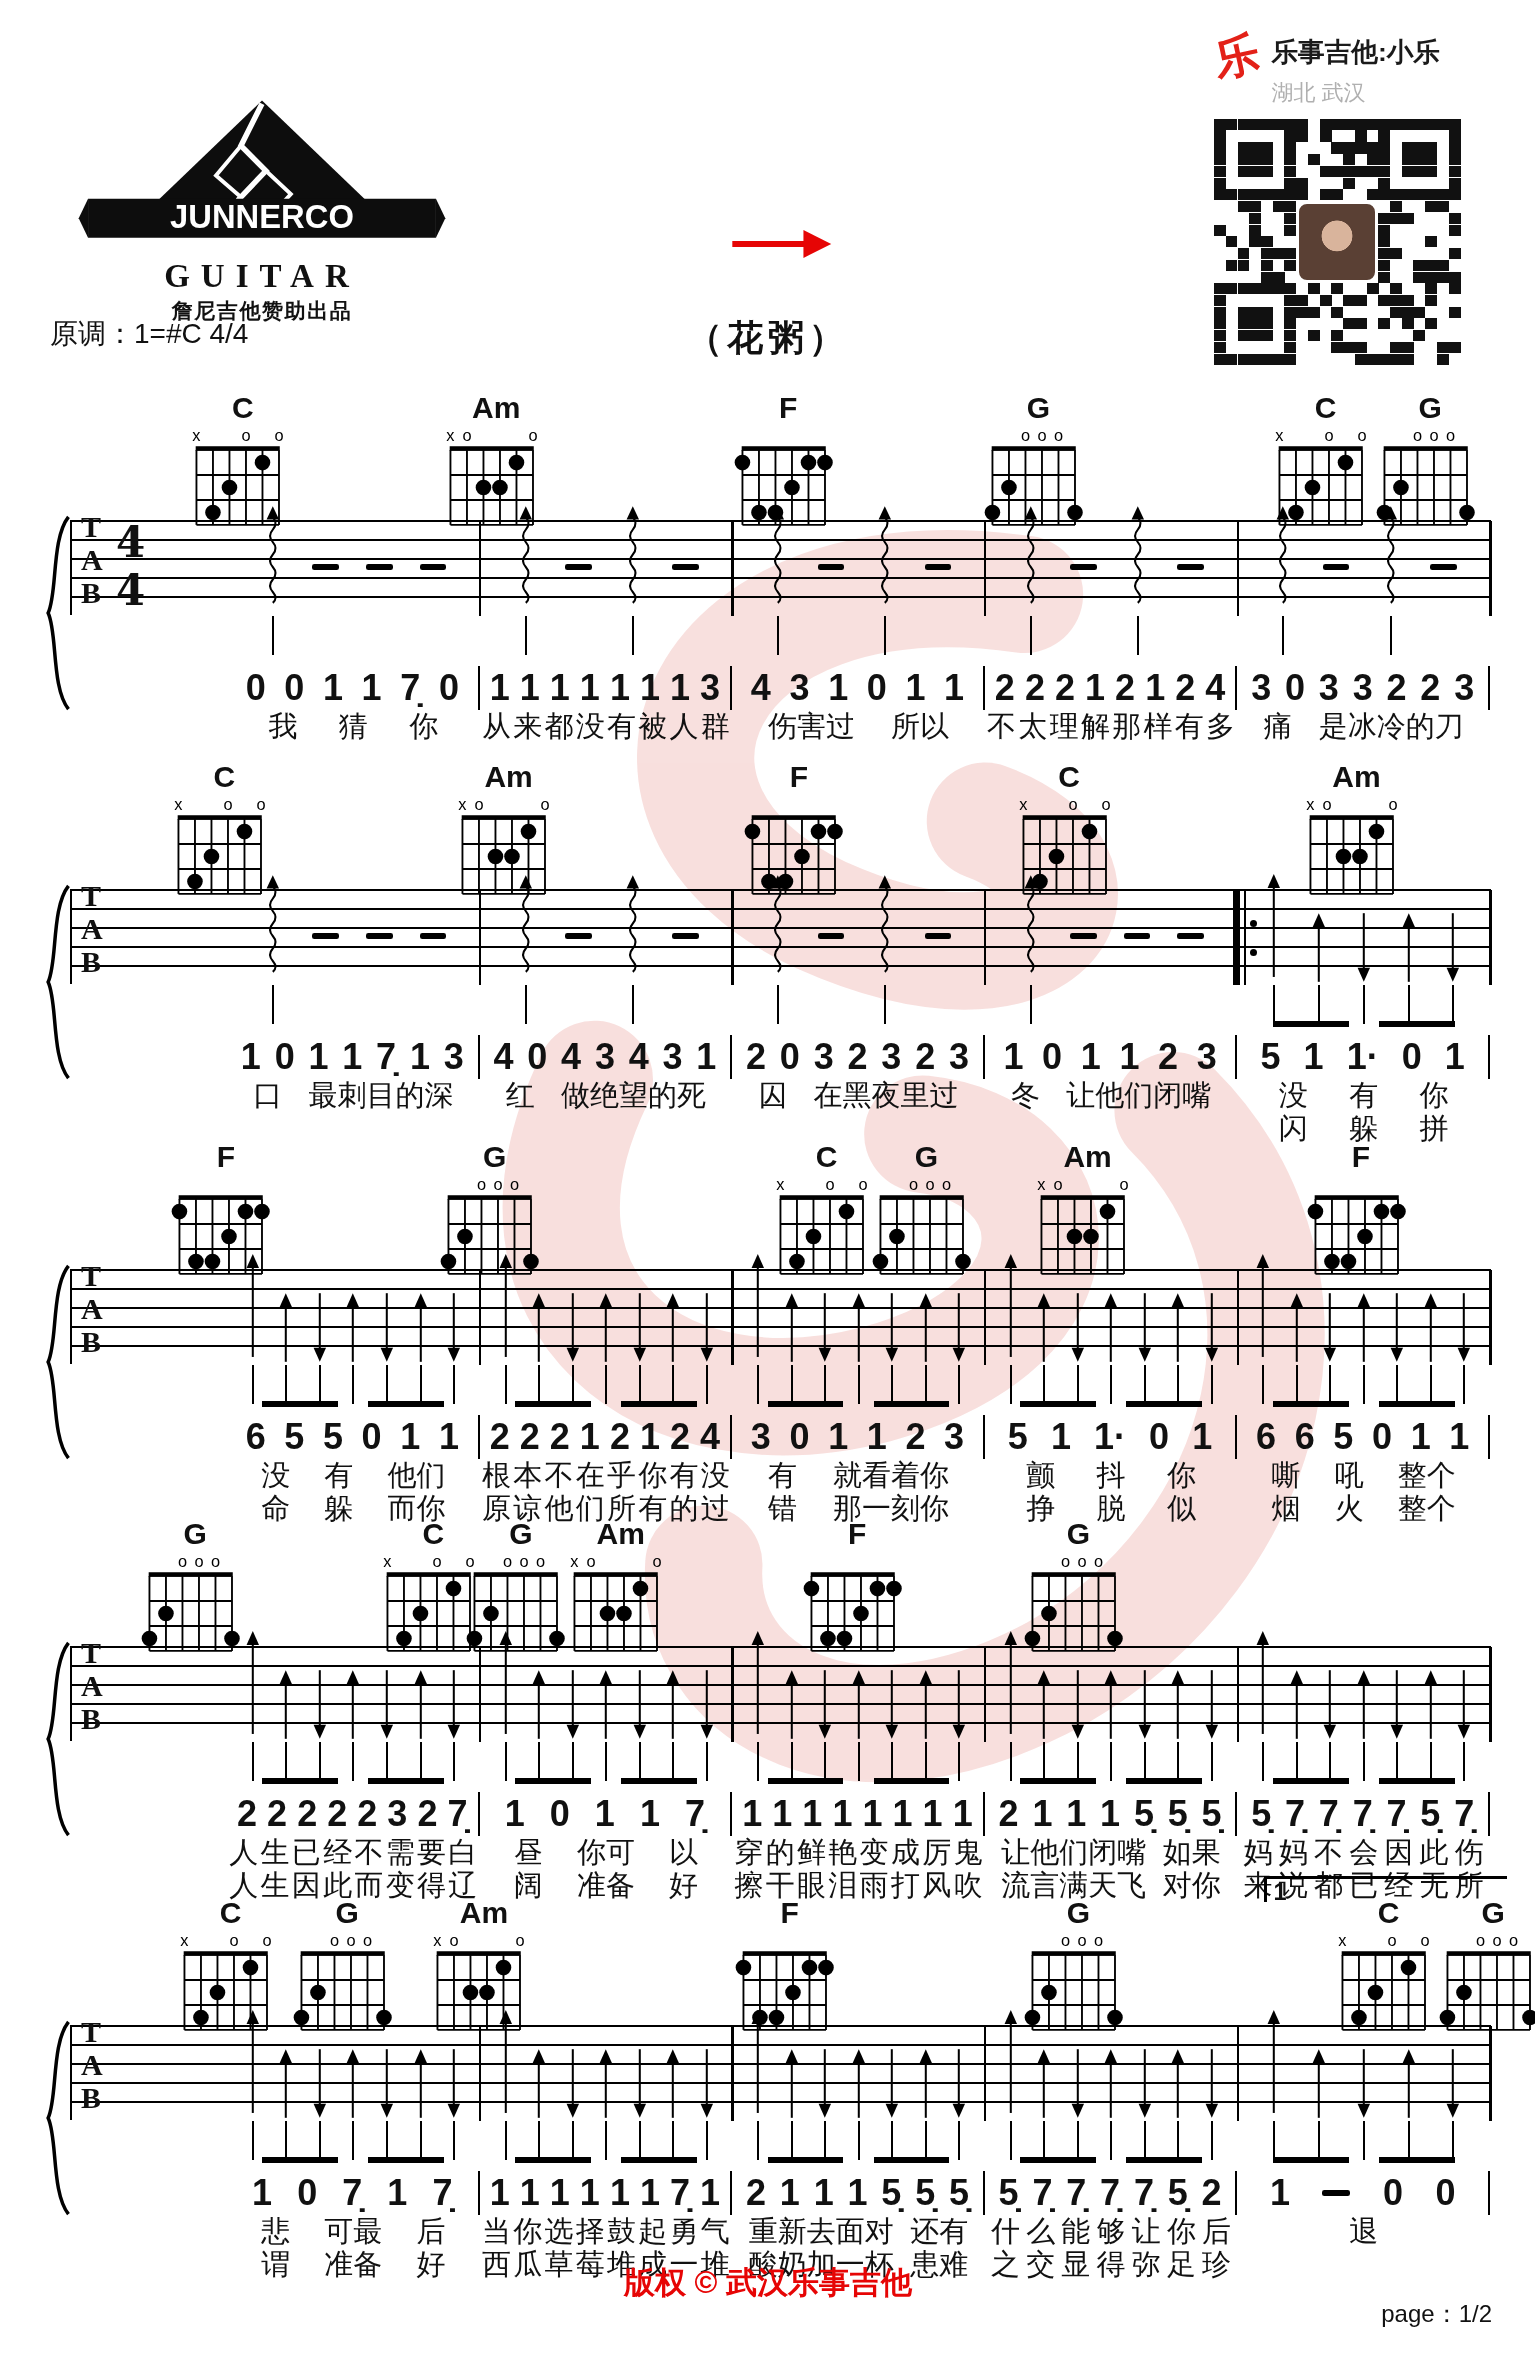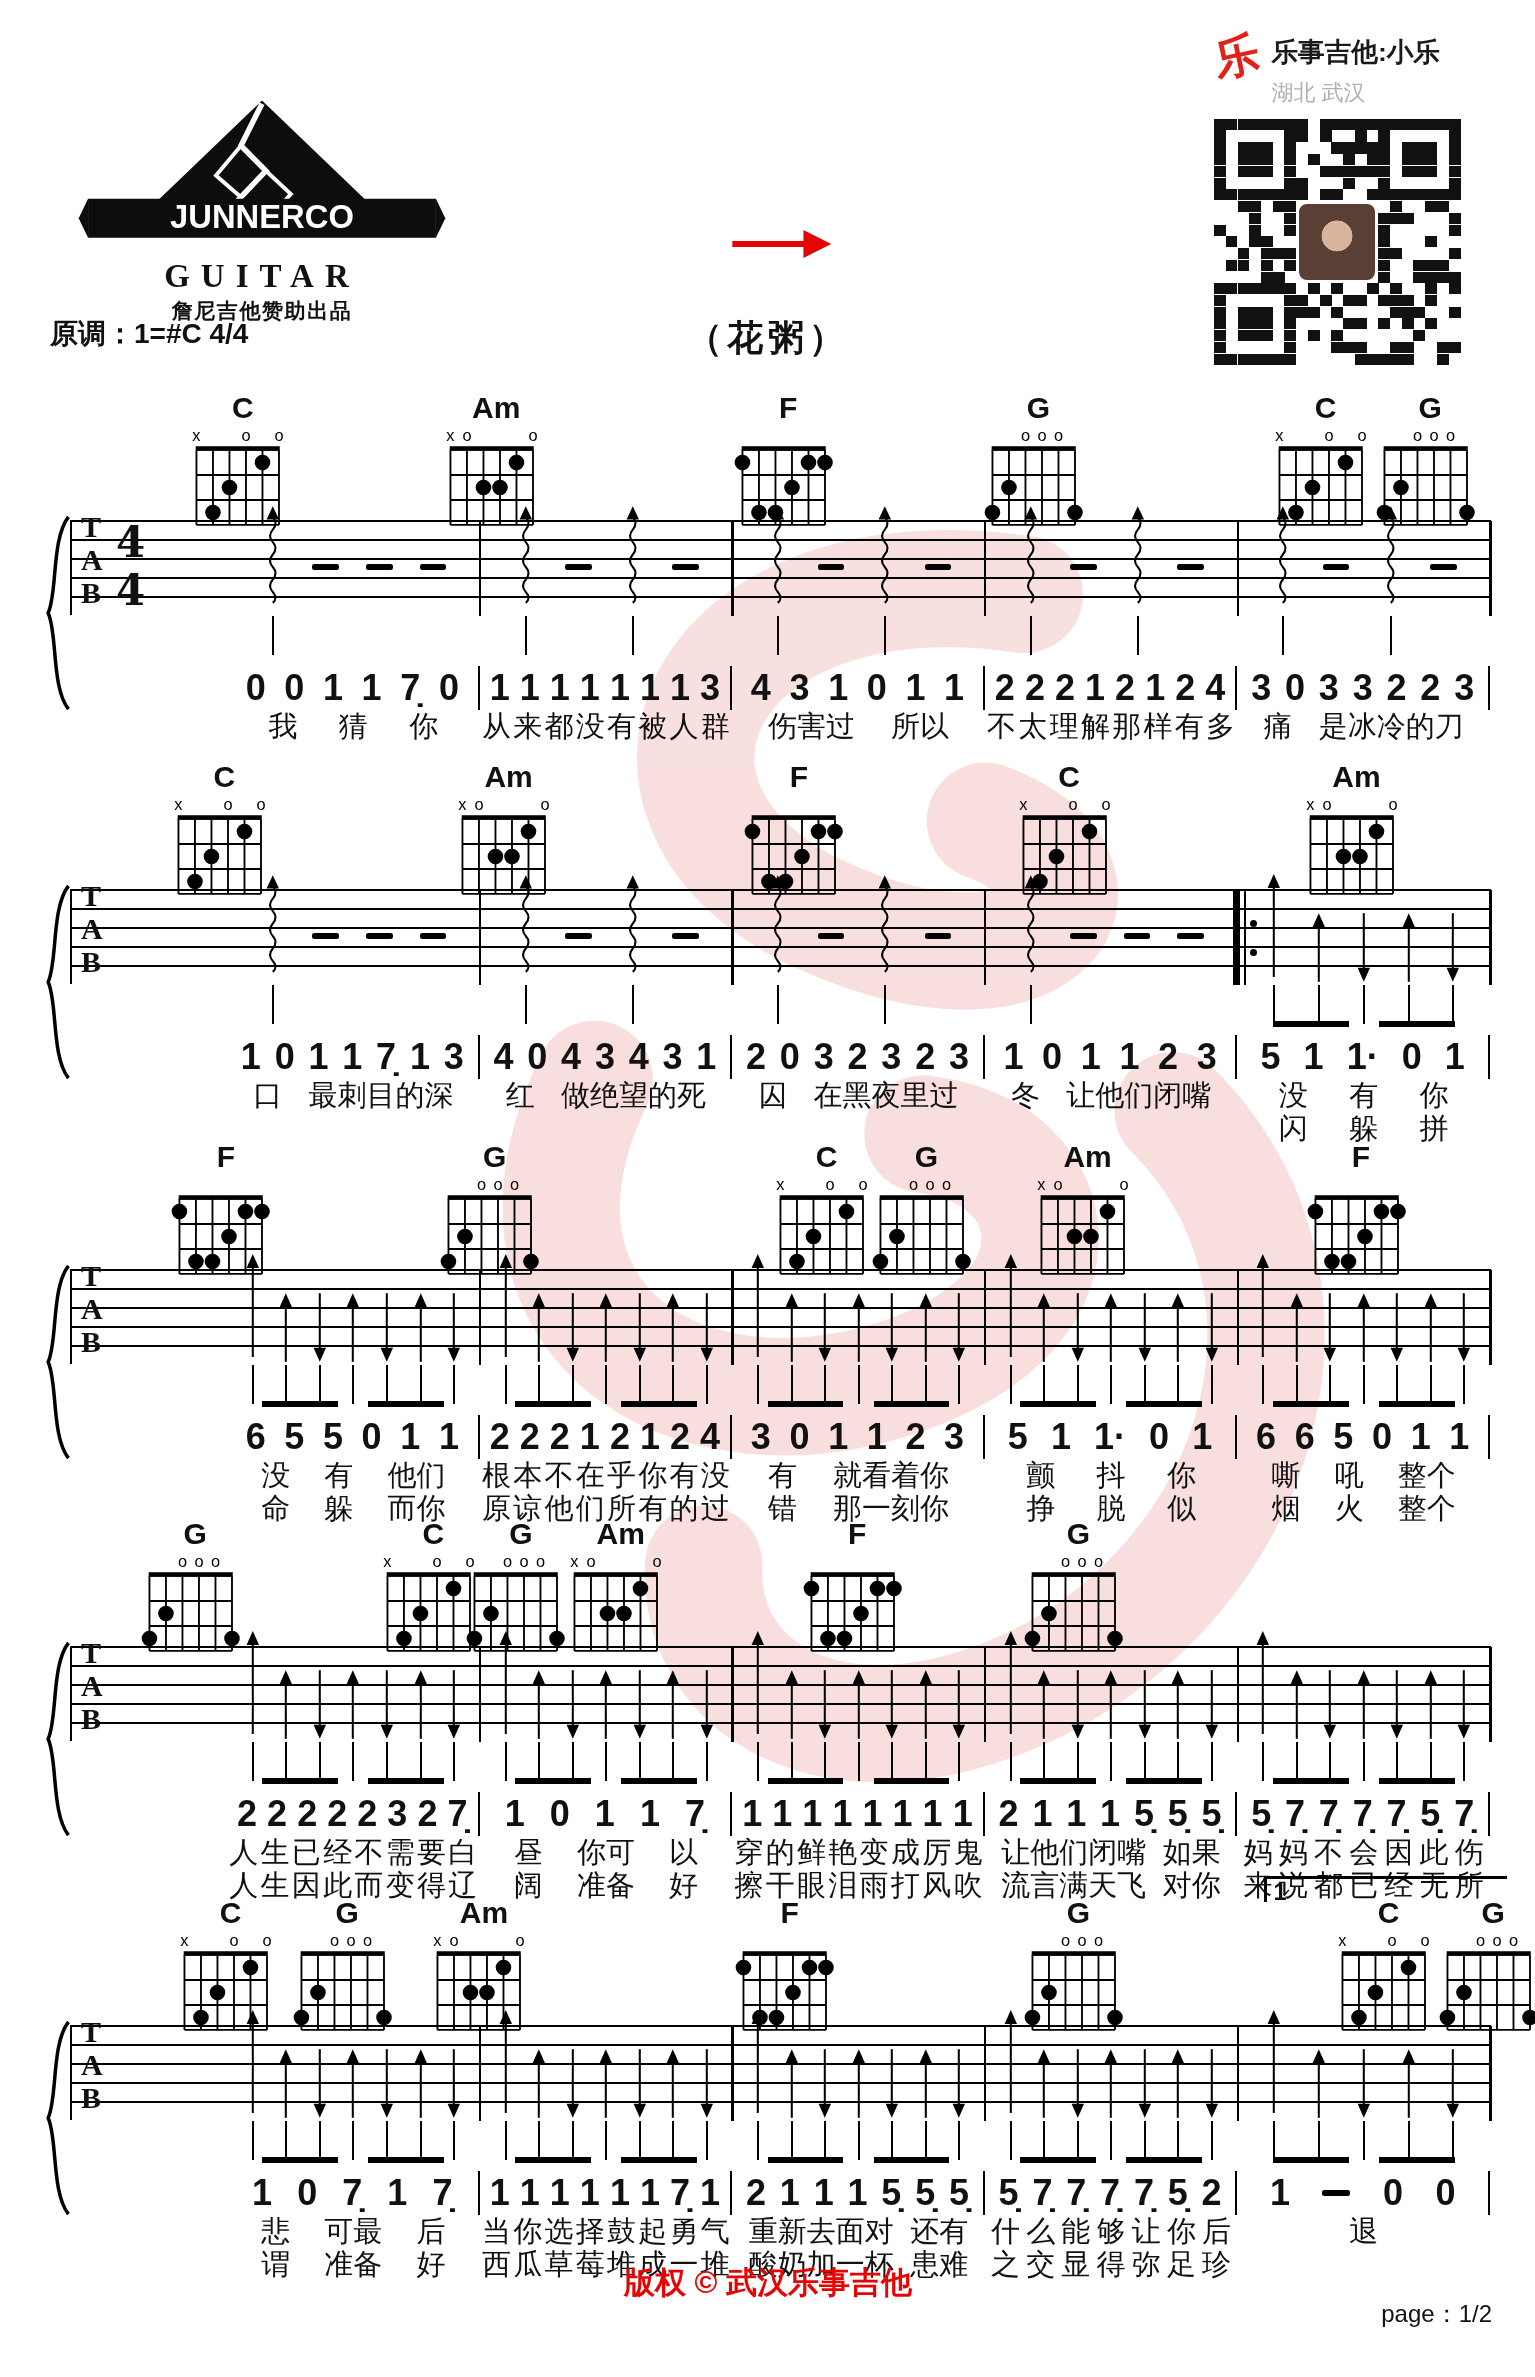--- a/index.html
+++ b/index.html
@@ -14,21 +14,21 @@
   .logo{position:absolute;left:78px;top:99px;width:368px;z-index:2;text-align:center;}
   .logo-guitar{font-family:"Liberation Serif",serif;font-size:33px;font-weight:bold;letter-spacing:11px;margin-top:3.1px;}
   .logo-tag{font-size:21px;font-weight:bold;margin-top:1.6px;letter-spacing:1.6px;}
   .title{position:absolute;left:0;top:88px;width:100%;text-align:center;z-index:2;
          font-family:"DejaVu Serif",serif;font-weight:bold;font-size:78px;letter-spacing:20.3px;}
   .banner{position:absolute;left:0;top:227px;width:100%;text-align:center;z-index:2;white-space:nowrap;}
   .banner-text{color:#e60505;font-size:44px;font-weight:bold;letter-spacing:3.1px;vertical-align:middle;}
   .banner-arrow{display:inline-block;vertical-align:middle;margin-left:26.6px;}
   .artist{position:absolute;left:0;top:314px;width:100%;text-align:center;z-index:2;
           font-family:"DejaVu Serif",serif;font-size:36px;font-weight:bold;letter-spacing:4.7px;}
-  .keys{position:absolute;left:50px;top:305px;z-index:2;font-size:28px;line-height:2.05;font-weight:bold;}
+  .keys{position:absolute;left:50px;top:305px;z-index:2;font-size:28px;line-height:2.05;font-weight:normal;}
 
   
   .qr-card{position:absolute;left:1214px;top:34px;width:272px;z-index:2;}
   .qr-head{display:flex;align-items:flex-start;gap:12.5px;}
   .qr-logo{font-size:45px;font-weight:bold;color:#e32118;font-family:"DejaVu Serif",serif;
            transform:rotate(-12deg);line-height:1;}
   .qr-name{font-size:26.6px;font-weight:bold;color:#1a1a1a;}
   .qr-loc{font-size:22px;color:#b0b0b0;margin-top:7.8px;}
   .qr-box{position:relative;margin-top:11px;width:246px;height:246px;background:#fff;}
   .qc{position:absolute;width:11.7px;height:11.7px;background:#111;}

